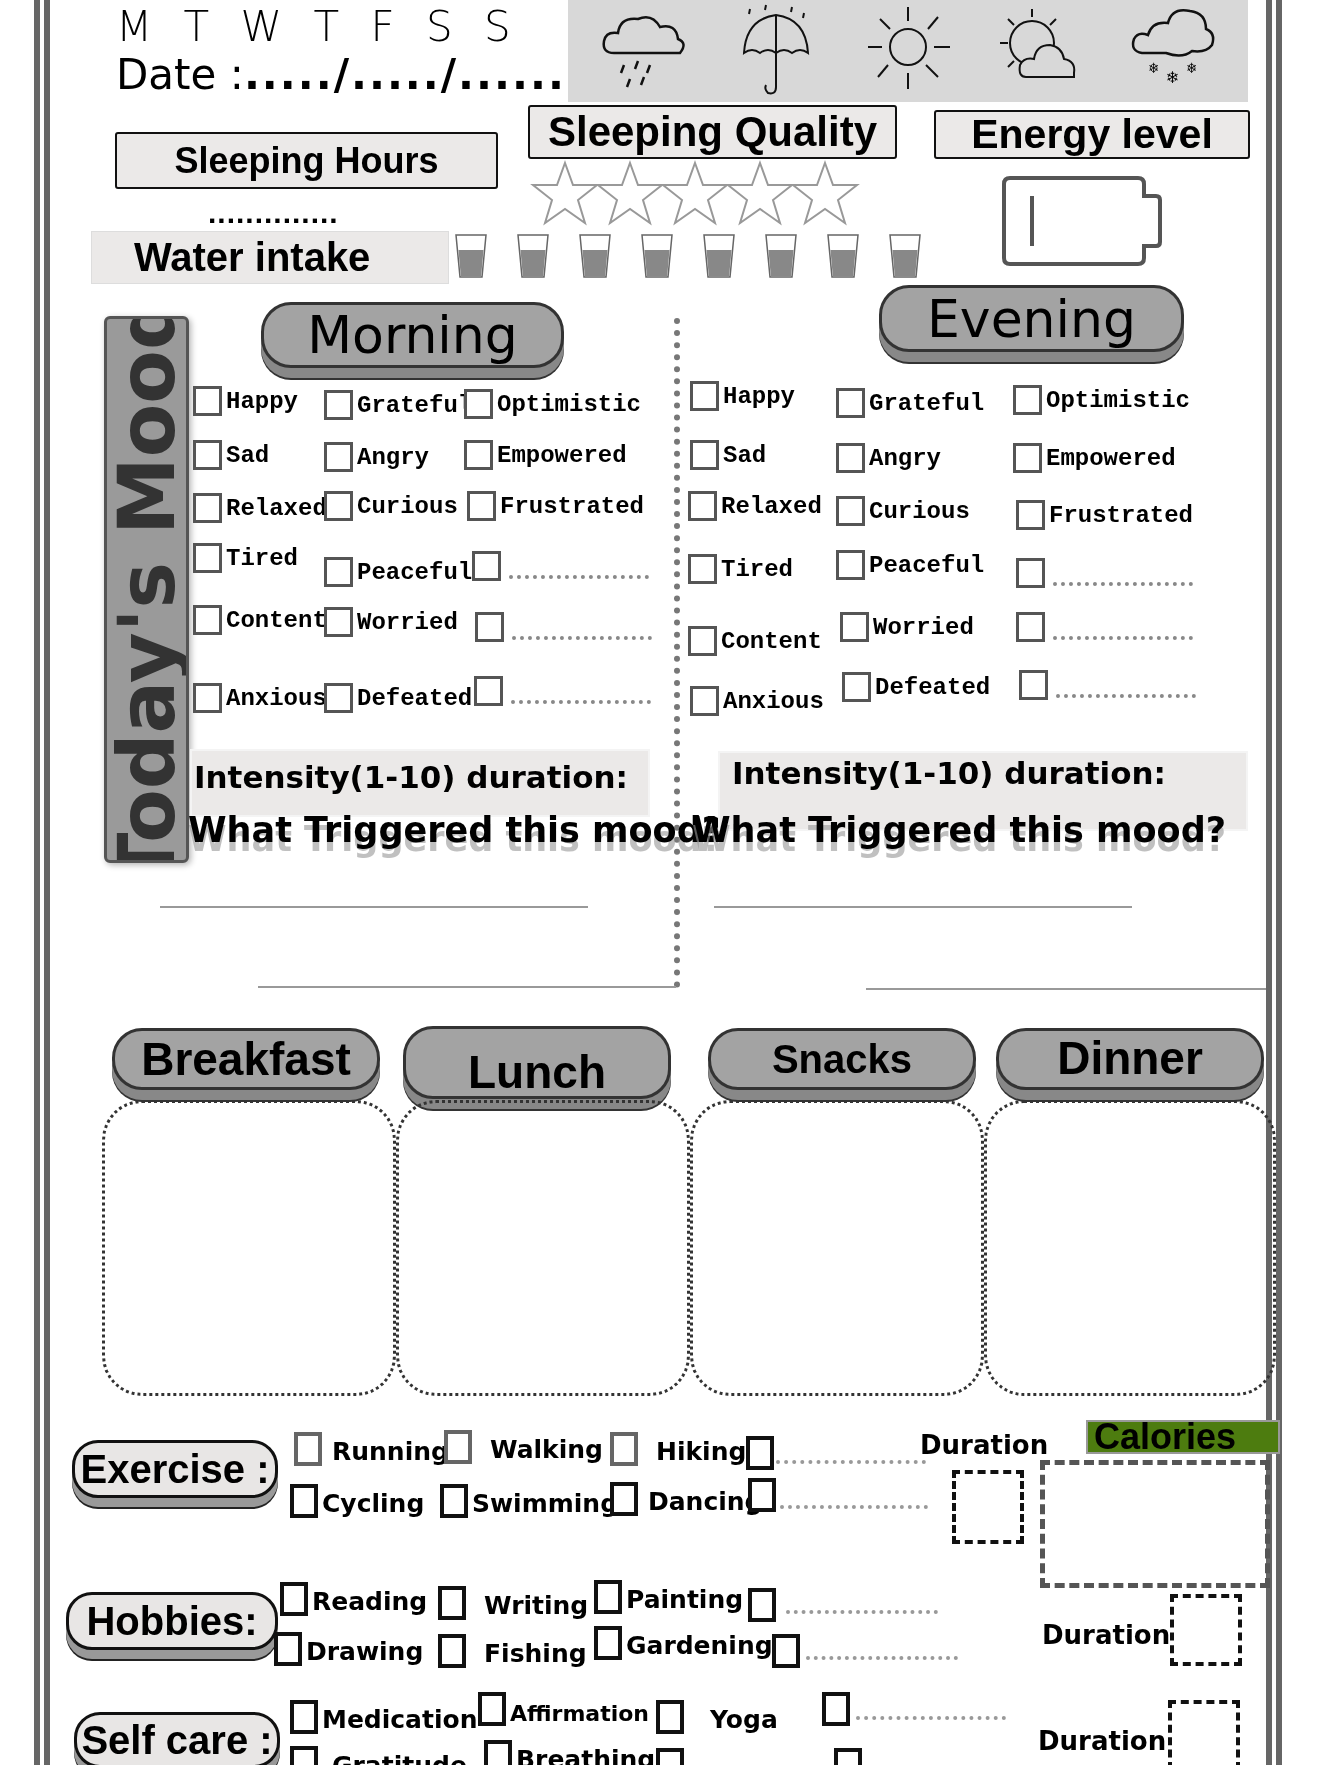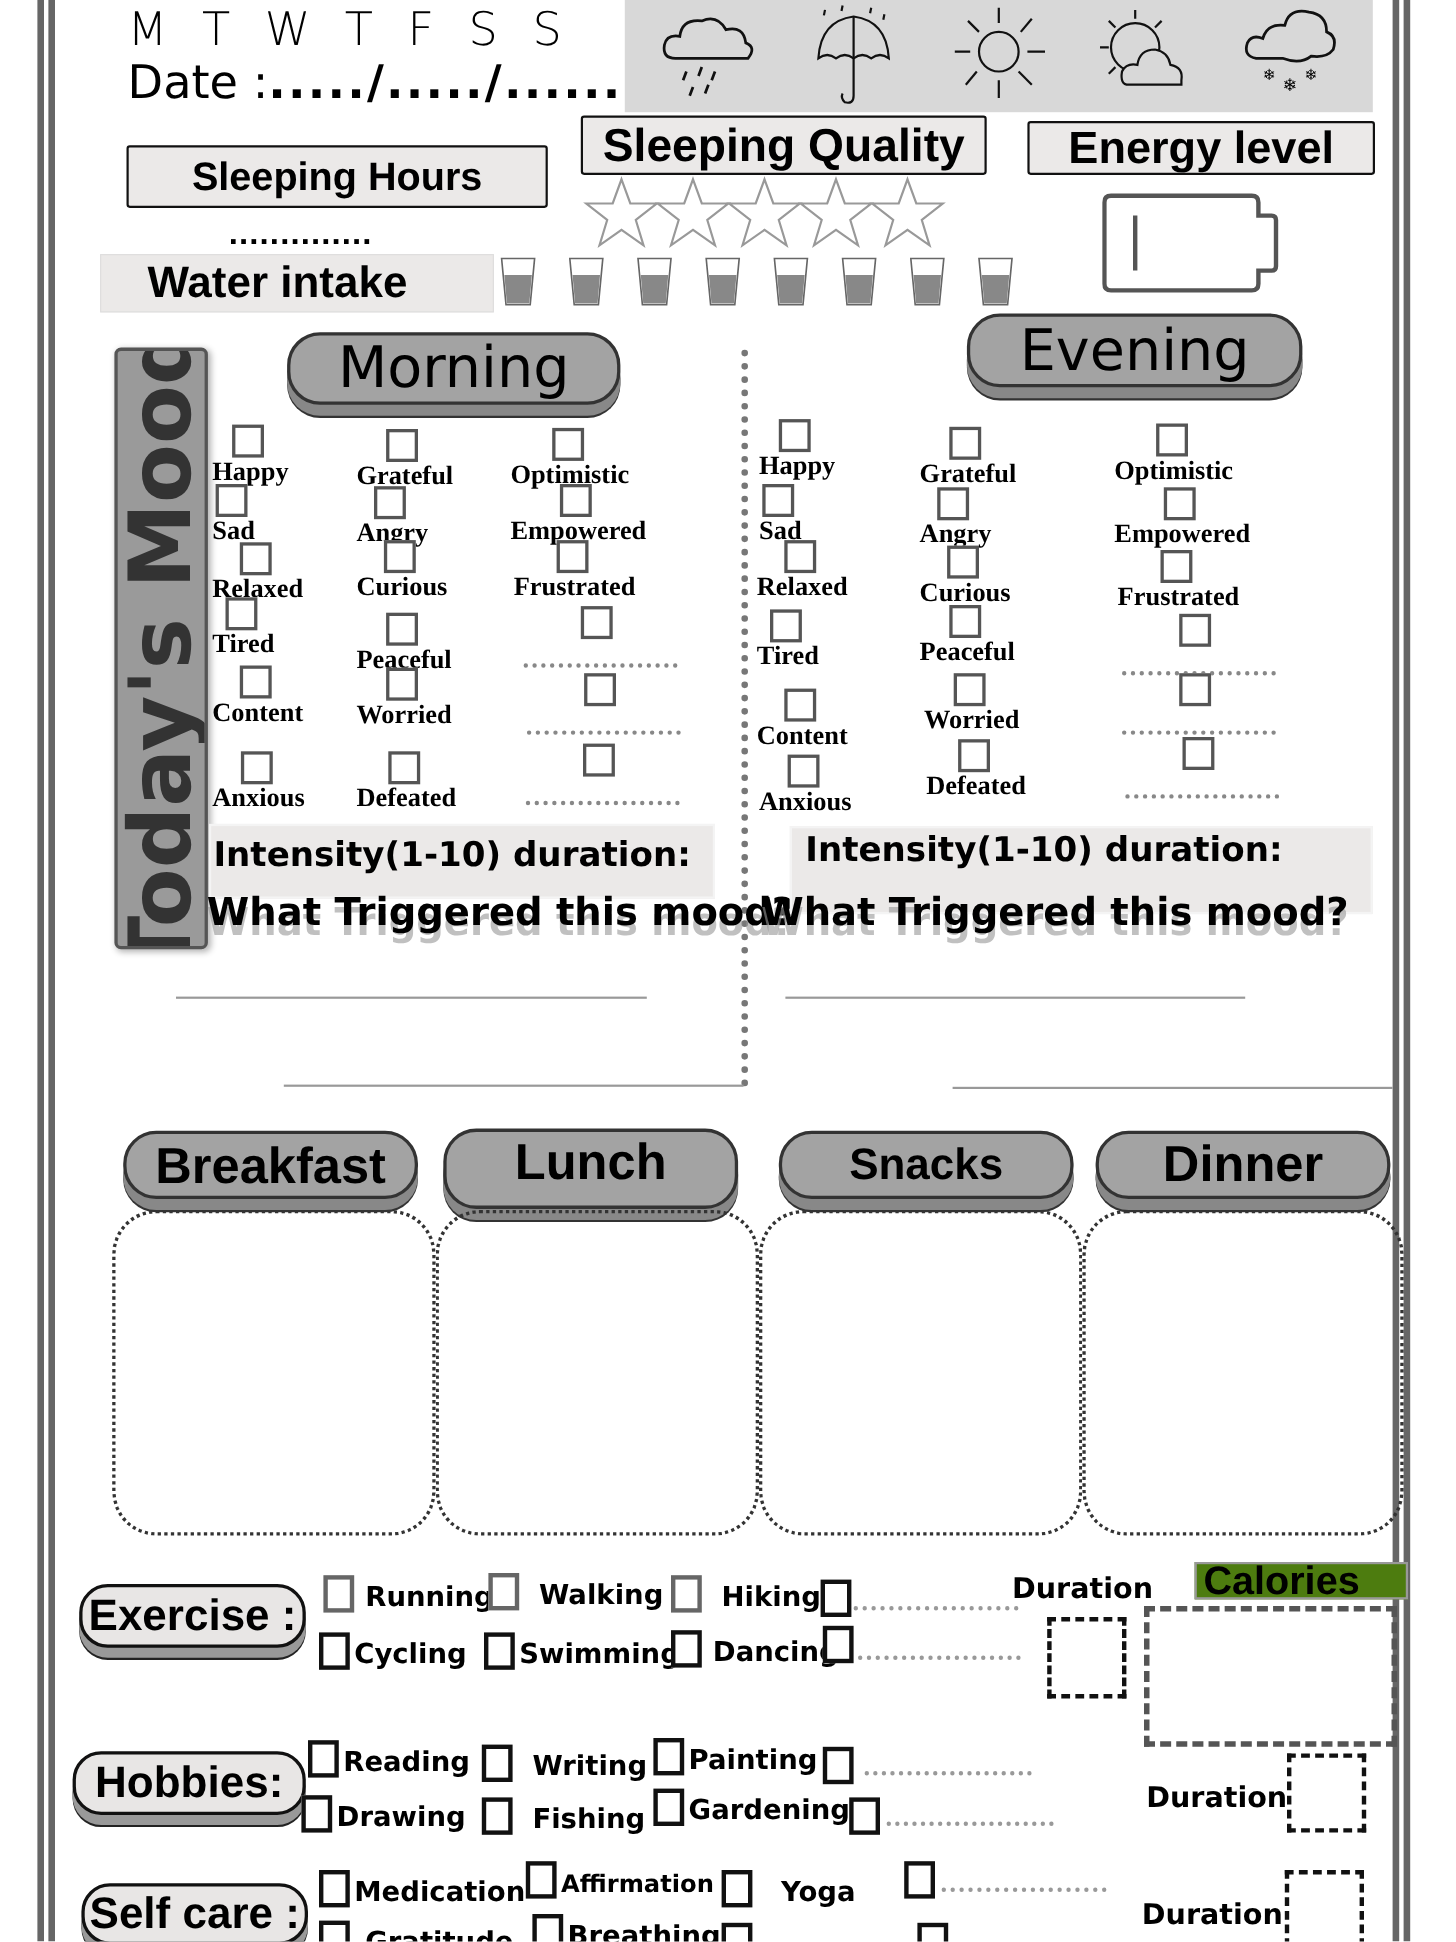--- a/index.html
+++ b/index.html
@@ -34,21 +34,21 @@
   .mood-bar { left: 104px; top: 316px; width: 85px; height: 547px; background: #9a9a9a; border: 3px solid #555; border-radius: 6px; box-shadow: 2px 2px 6px rgba(0,0,0,0.3); overflow: hidden; }
   .mood-bar span { position: absolute; left: 50%; top: 50%; transform: translate(-50%,-50%) rotate(-90deg); white-space: nowrap; font-size: 78px; font-weight: bold; color: #333; font-family: "DejaVu Sans", sans-serif; }
 
   .pill { position: absolute; border-radius: 30px; background: #a3a3a3; border: 3px solid #333; box-shadow: 0 10px 0 #888, 0 12px 0 #333; display: flex; align-items: center; justify-content: center; }
   .pill-session { font-size: 52px; font-family: "DejaVu Sans", sans-serif; }
   .morning { left: 261px; top: 302px; width: 303px; height: 66px; }
   .evening { left: 879px; top: 285px; width: 305px; height: 67px; }
 
   .divider-v { left: 674px; top: 318px; height: 670px; width: 0; border-left: 6px dotted #777; }
 
-  .mood-item { position: absolute; display: flex; align-items: center; font-weight: bold; font-size: 24px; font-family: Liberation Serif, serif; flex-direction: column; }
+  .mood-item { position: absolute; display: flex; align-items: center; font-weight: bold; font-size: 24px; font-family: Liberation Mono, monospace; }
   .cb { width: 29px; height: 30px; border: 3.5px solid #555; background: #fff; flex: none; margin-right: 4px; display: inline-block; }
   .dots-line { display: inline-block; border-bottom: 4px dotted #888; width: 140px; height: 0; margin-left: 4px; margin-top: 22px; }
 
   .intensity-box { position: absolute; background: #ebe9e8; border: 2px solid #f4f4f4; }
   .intensity-text { position: absolute; font-size: 31px; font-weight: bold; font-family: "DejaVu Sans", sans-serif; }
   .trigger-text { position: absolute; font-size: 35px; font-weight: bold; font-family: "DejaVu Sans", sans-serif; text-shadow: 0 9px 0 rgba(150,150,150,0.6); }
   .hline { position: absolute; height: 2px; background: #999; }
 
   .meal-pill { font-size: 46px; font-weight: bold; }
   .meal-box { position: absolute; border: 3px dotted #333; border-radius: 40px; }
@@ -355,21 +355,21 @@
 <div class="hline" style="left:160px;top:906px;width:428px;"></div>
 <div class="hline" style="left:258px;top:986px;width:418px;"></div>
 
 <div class="intensity-box" style="left:718px;top:751px;width:530px;height:80px;"></div>
 <div class="intensity-text" style="left:732px;top:755px;">Intensity(1-10) duration:</div>
 <div class="trigger-text" style="left:692px;top:810px;">What Triggered this mood?</div>
 <div class="hline" style="left:714px;top:906px;width:418px;"></div>
 <div class="hline" style="left:866px;top:988px;width:400px;"></div>
 
 <div class="pill meal-pill" style="left:112px;top:1028px;width:268px;height:62px;">Breakfast</div>
-<div class="pill meal-pill" style="left:403px;top:1026px;width:268px;height:73px;align-items:flex-start;padding-top:0;">Lunch</div>
+<div class="pill meal-pill" style="left:403px;top:1026px;width:268px;height:73px;align-items:flex-start;padding-top:16px;">Lunch</div>
 <div class="pill meal-pill" style="left:708px;top:1028px;width:268px;height:62px;font-size:40px;">Snacks</div>
 <div class="pill meal-pill" style="left:996px;top:1028px;width:268px;height:62px;align-items:flex-start;">Dinner</div>
 
 <div class="meal-box" style="left:102px;top:1100px;width:294px;height:296px;"></div>
 <div class="meal-box" style="left:396px;top:1100px;width:294px;height:296px;"></div>
 <div class="meal-box" style="left:690px;top:1100px;width:294px;height:296px;"></div>
 <div class="meal-box" style="left:984px;top:1100px;width:292px;height:296px;"></div>
 
 <div class="section-pill" style="left:72px;top:1440px;width:206px;height:58px;">Exercise :</div>
 <div class="act-item" style="left:294px;top:1432px;">

